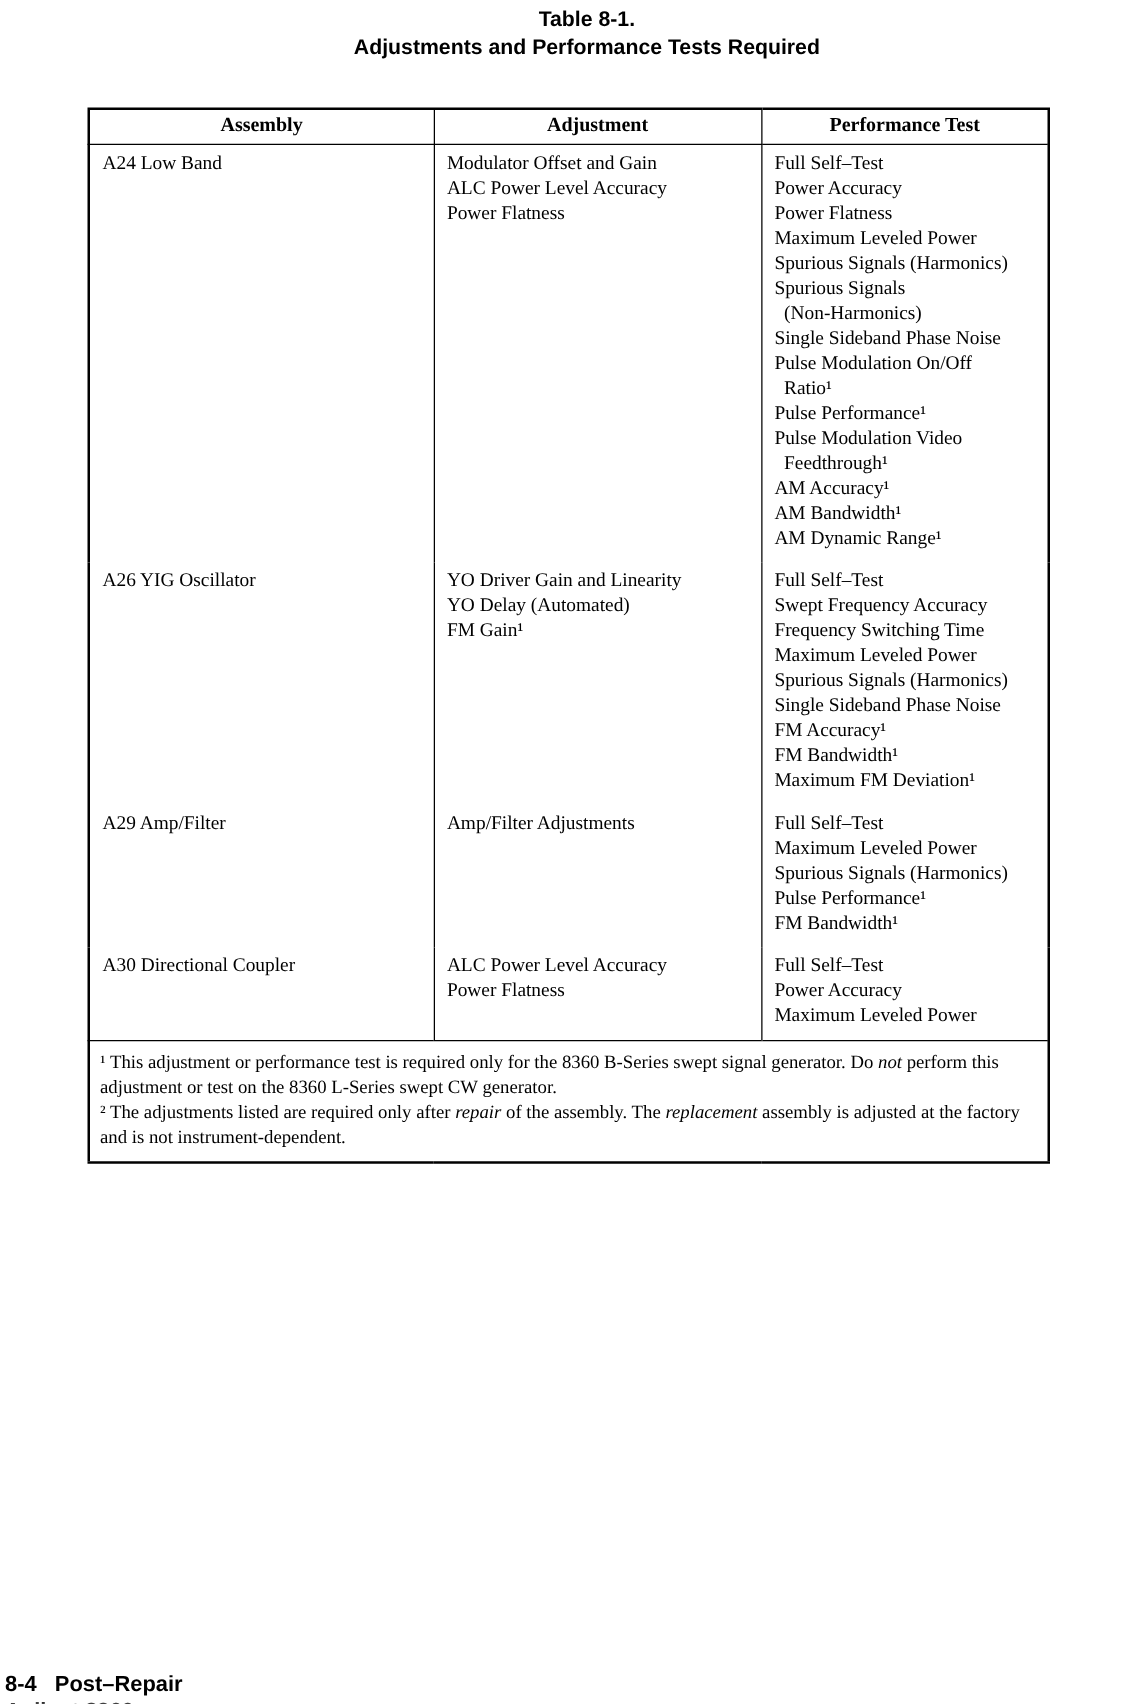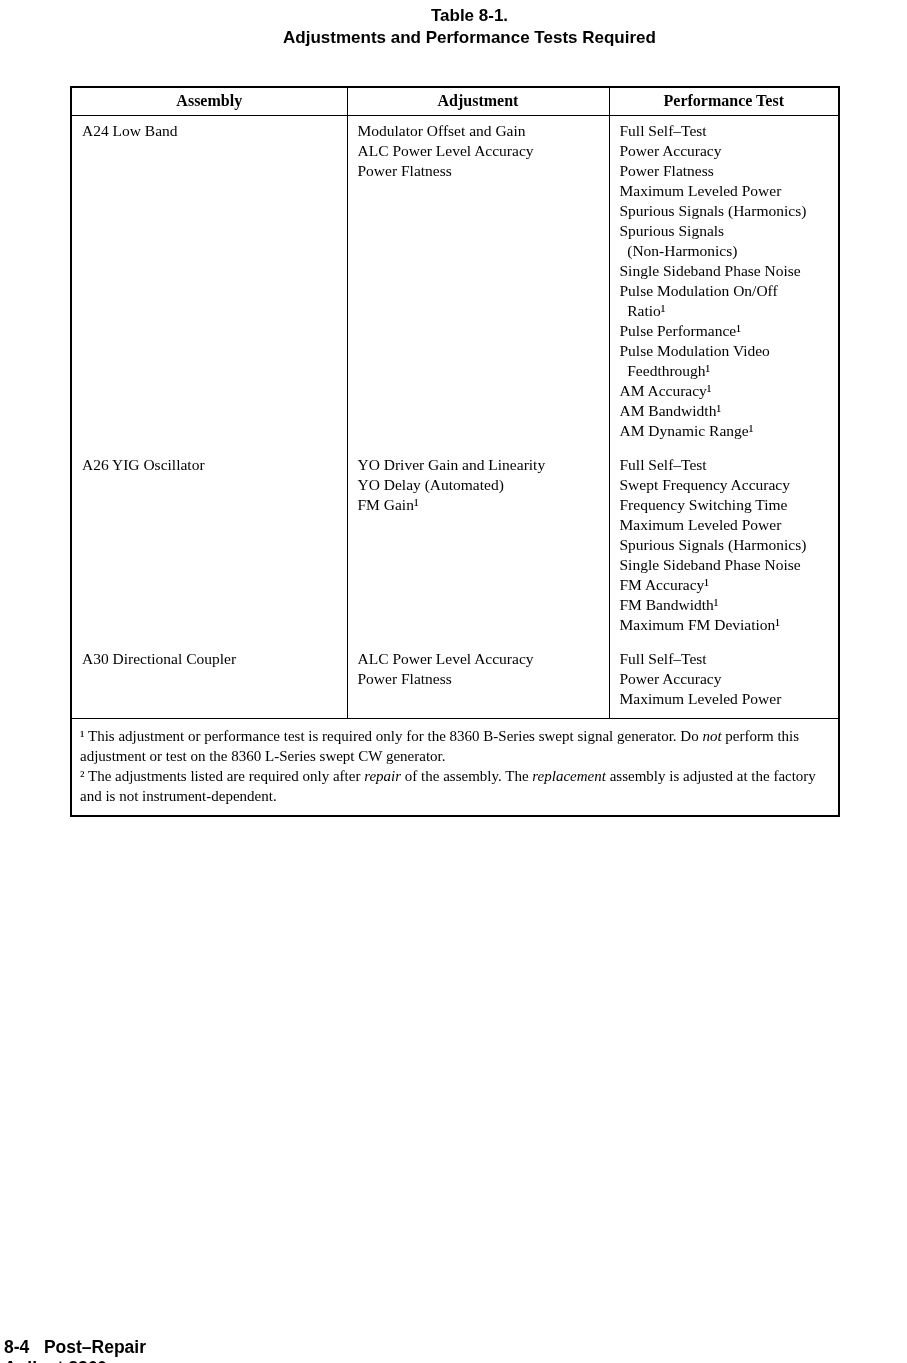--- a/index.html
+++ b/index.html
@@ -125,20 +125,29 @@
 Swept Frequency Accuracy
 Frequency Switching Time
 Maximum Leveled Power
 Spurious Signals (Harmonics)
 Single Sideband Phase Noise
 FM Accuracy¹
 FM Bandwidth¹
 Maximum FM Deviation¹</td>
       </tr>
       <tr>
+        <td>A29 Amp/Filter</td>
+        <td>Amp/Filter Adjustments</td>
+        <td>Full Self–Test
+Maximum Leveled Power
+Spurious Signals (Harmonics)
+Pulse Performance¹
+FM Bandwidth¹</td>
+      </tr>
+      <tr>
         <td>A30 Directional Coupler</td>
         <td>ALC Power Level Accuracy
 Power Flatness</td>
         <td>Full Self–Test
 Power Accuracy
 Maximum Leveled Power</td>
       </tr>
     </tbody>
   <tfoot>
     <tr>

